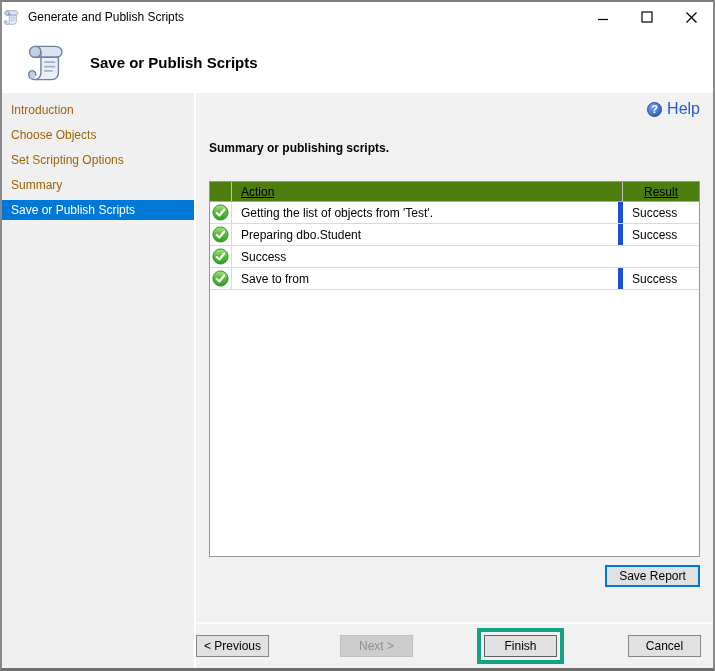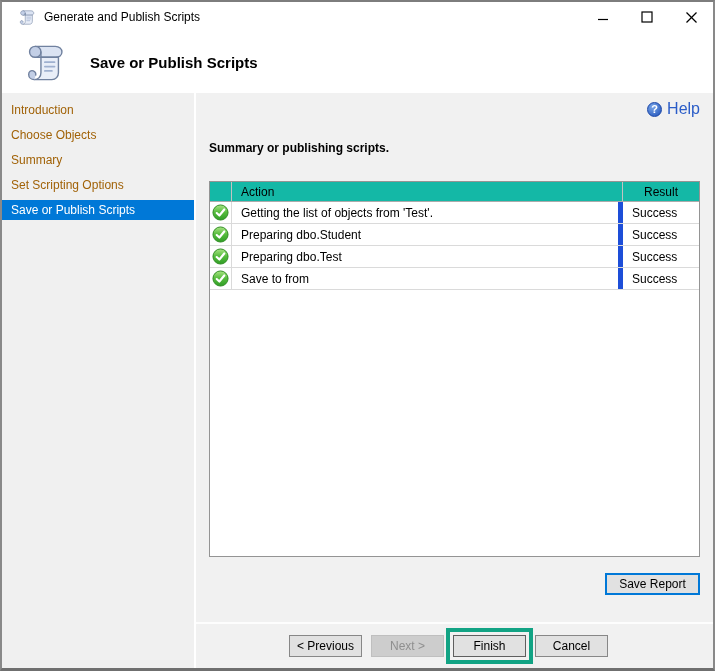--- a/index.html
+++ b/index.html
@@ -4,21 +4,21 @@
 <style>
   html,body{margin:0;padding:0;background:#fff;}
   *{box-sizing:border-box;}
   .window{
     width:715px;height:671px;background:#fff;
     border:2px solid #898989;border-top-color:#7d7d7d;border-bottom:3px solid #6f6f6f;
     font-family:"Liberation Sans",sans-serif;display:flex;flex-direction:column;
     position:relative;overflow:hidden;
   }
   
-  .titlebar{height:30px;flex:0 0 30px;display:flex;align-items:center;background:#fff;padding-left:16px;}
+  .titlebar{height:30px;flex:0 0 30px;display:flex;align-items:center;background:#fff;}
   .app-icon{width:17px;height:17px;margin-right:9px;flex:0 0 auto;}
   .title-text{font-size:12px;color:#000;flex:1;white-space:nowrap;}
   .win-controls{display:flex;height:100%;flex:0 0 auto;}
   .win-btn{width:44px;height:100%;display:flex;align-items:center;justify-content:center;cursor:default;}
   
   .header{height:61px;flex:0 0 61px;background:#fff;display:flex;align-items:center;padding-left:21px;}
   .big-icon{width:42px;height:44px;margin-right:25px;flex:0 0 auto;}
   .header-title{font-size:15px;font-weight:bold;color:#000;}
   
   .body{flex:1;display:flex;background:#f0f0f0;min-height:0;}
@@ -30,37 +30,37 @@
   .content{flex:1;padding:0 13px;min-height:0;}
   .help-row{display:flex;justify-content:flex-end;align-items:center;margin-top:8px;height:16px;cursor:pointer;}
   .help-icon{width:15px;height:15px;border-radius:50%;flex:0 0 auto;
     background:radial-gradient(circle at 35% 30%, #7aa6e8, #1c4fb8);
     border:1px solid #1a46a8;color:#fff;font-size:11px;font-weight:bold;line-height:13px;
     display:flex;align-items:center;justify-content:center;margin-right:5px;}
   .help-label{font-size:16px;color:#2b5dc8;}
   .section-heading{font-size:12px;font-weight:bold;color:#000;margin-top:24px;}
   
   .grid{margin-top:26px;height:376px;background:#fff;border:1px solid #949494;display:flex;flex-direction:column;overflow:hidden;}
-  .grid-header{display:flex;height:20px;flex:0 0 20px;border-bottom:1px solid #ababab;background:#14b8a6;}
+  .grid-header{display:flex;height:20px;flex:0 0 20px;border-bottom:1px solid #ababab;background:#4d7c0f;text-decoration:underline;}
   .gh-icon{flex:0 0 22px;border-right:1px solid #c2c2c2;}
   .gh-action{flex:1;border-right:1px solid #c2c2c2;font-size:12px;color:#000;display:flex;align-items:center;padding-left:9px;}
   .gh-result{flex:0 0 76px;font-size:12px;color:#000;display:flex;align-items:center;justify-content:center;}
   .grid-row{display:flex;height:22px;flex:0 0 22px;border-bottom:1px solid #dadada;background:#fff;}
   .gr-icon{flex:0 0 22px;border-right:1px solid #dadada;display:flex;align-items:center;justify-content:center;}
   .gr-icon svg{width:17px;height:17px;}
   .gr-action{flex:1;border-right:5px solid #1d4ed8;font-size:12px;color:#000;display:flex;align-items:center;padding-left:9px;white-space:nowrap;overflow:hidden;}
   .gr-result{flex:0 0 76px;font-size:12px;color:#000000;display:flex;align-items:center;padding-left:9px;}
   .grid-filler{flex:1;background:#fff;}
   
-  .save-report-row{display:flex;justify-content:flex-end;margin-top:16px;}
+  .save-report-row{display:flex;justify-content:flex-end;margin-top:8px;}
   .save-report-btn{width:95px;height:22px;background:#e1e1e1;border:2px solid #0078d7;
     font-size:12px;color:#000;display:flex;align-items:center;justify-content:center;cursor:pointer;}
   
   .footer{flex:0 0 46px;border-top:2px solid #fdfdfd;display:flex;align-items:center;
-    justify-content:center;padding-right:12px;gap:9px;}
+    justify-content:space-between;padding-right:12px;gap:9px;}
   .btn{width:73px;height:22px;background:#e1e1e1;border:1px solid #878787;
     font-size:12px;color:#000;display:flex;align-items:center;justify-content:center;cursor:pointer;white-space:nowrap;}
   .btn.disabled{background:#cdcdcd;border-color:#bfbfbf;color:#8f8f8f;cursor:default;}
   .btn.default{border-color:#5f5f5f;}
   .finish-wrap{position:relative;display:flex;}
   .finish-wrap::after{content:"";position:absolute;inset:-7px;border:4px solid #12a384;pointer-events:none;}
 </style>
 </head>
 <body>
 
@@ -123,22 +123,22 @@
         <use href="#scroll-sym"></use>
       </svg>
     <span class="header-title">Save or Publish Scripts</span>
   </div>
 
   <div class="body">
 
     <div class="sidebar">
       <div class="nav-item">Introduction</div>
       <div class="nav-item">Choose Objects</div>
+      <div class="nav-item">Set Scripting Options</div>
       <div class="nav-item">Summary</div>
-      <div class="nav-item">Set Scripting Options</div>
       <div class="nav-item selected">Save or Publish Scripts</div>
     </div>
 
     <div class="v-divider"></div>
 
     <div class="main">
       <div class="content">
 
         <div class="help-row">
           <span class="help-icon">?</span>
@@ -171,21 +171,20 @@
               </div>
             <div class="gr-action">Preparing dbo.Student</div>
             <div class="gr-result">Success</div>
           </div>
           <div class="grid-row">
             <div class="gr-icon">
                 <svg width="17" height="17">
                   <use href="#check-sym"></use>
                 </svg>
               </div>
-            <div class="gr-action">Preparing dbo.Test</div>
             <div class="gr-result">Success</div>
           </div>
           <div class="grid-row">
             <div class="gr-icon">
                 <svg width="17" height="17">
                   <use href="#check-sym"></use>
                 </svg>
               </div>
             <div class="gr-action">Save to from</div>
             <div class="gr-result">Success</div>

